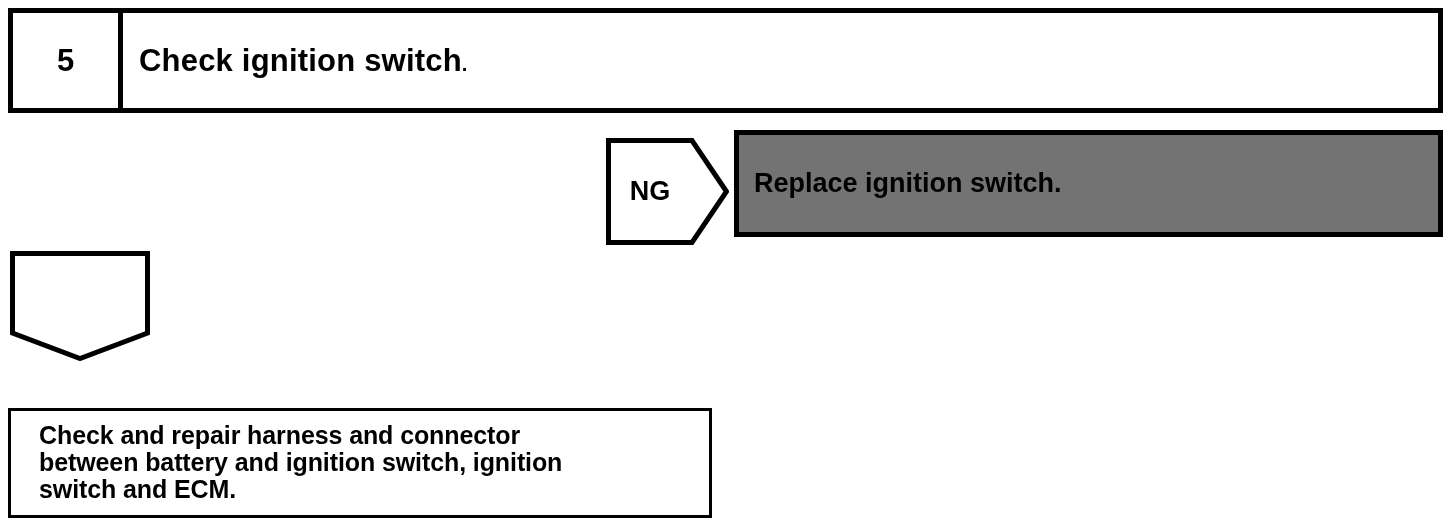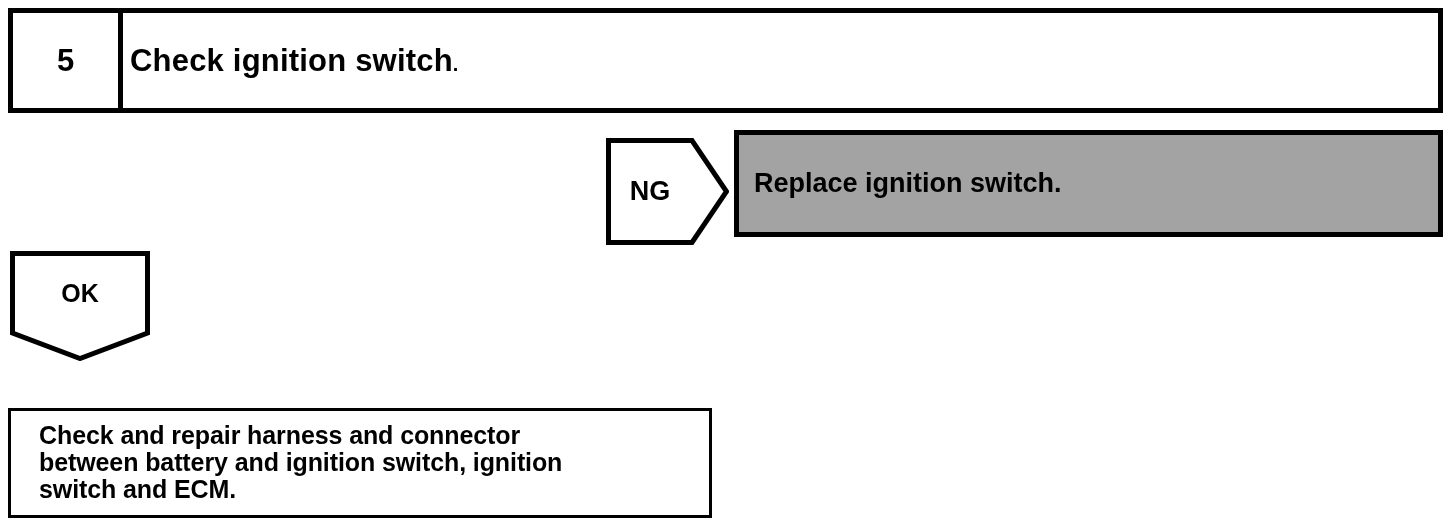--- a/index.html
+++ b/index.html
@@ -46,21 +46,21 @@
   .step-number {
     font-size: 31px;
     font-weight: bold;
     line-height: 1;
     letter-spacing: 0px;
   }
   .step-title-cell {
     flex: 1 1 auto;
     display: flex;
     align-items: center;
-    padding-left: 7px;
+    padding-left: 16px;
     box-sizing: border-box;
   }
   .step-title {
     font-size: 31px;
     font-weight: bold;
     line-height: 1;
     letter-spacing: 0.2px;
     white-space: nowrap;
   }
   .step-title .trailing-period {
@@ -99,21 +99,21 @@
     position: absolute;
     left: 734px;
     top: 130px;
     width: 709px;
     height: 107px;
     border: 5px solid #000;
     box-sizing: border-box;
     display: flex;
     align-items: center;
     padding-left: 15px;
-    background: #a3a3a3;
+    background: #737373;
   }
   .replace-text {
     font-size: 27px;
     font-weight: bold;
     line-height: 1;
     white-space: nowrap;
   }
 
   
   .ok-arrow {
@@ -184,21 +184,20 @@
   </div>
 
   <div class="replace-box">
     <span class="replace-text">Replace ignition switch.</span>
   </div>
 
   <div class="ok-arrow">
     <svg viewBox="0 0 140 110" xmlns="http://www.w3.org/2000/svg" aria-hidden="true">
       <polygon points="2.5,2.5 137.5,2.5 137.5,82 70,107.5 2.5,82" fill="#ffffff" stroke="#000000" stroke-width="5" stroke-linejoin="miter"></polygon>
     </svg>
-    <div class="ok-label">OK</div>
   </div>
 
   <div class="result-box">
     <div class="result-text">Check and repair harness and connector
 between battery and ignition switch, ignition
 switch and ECM.</div>
   </div>
 
 </div>
 

